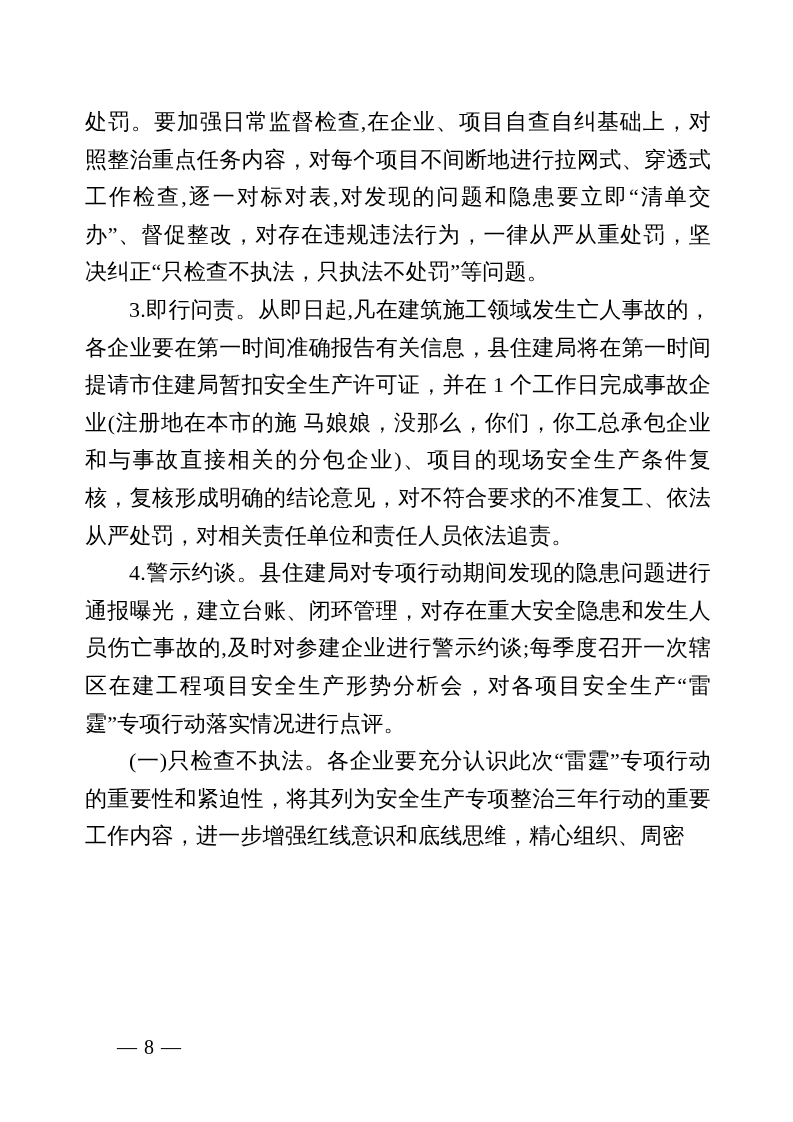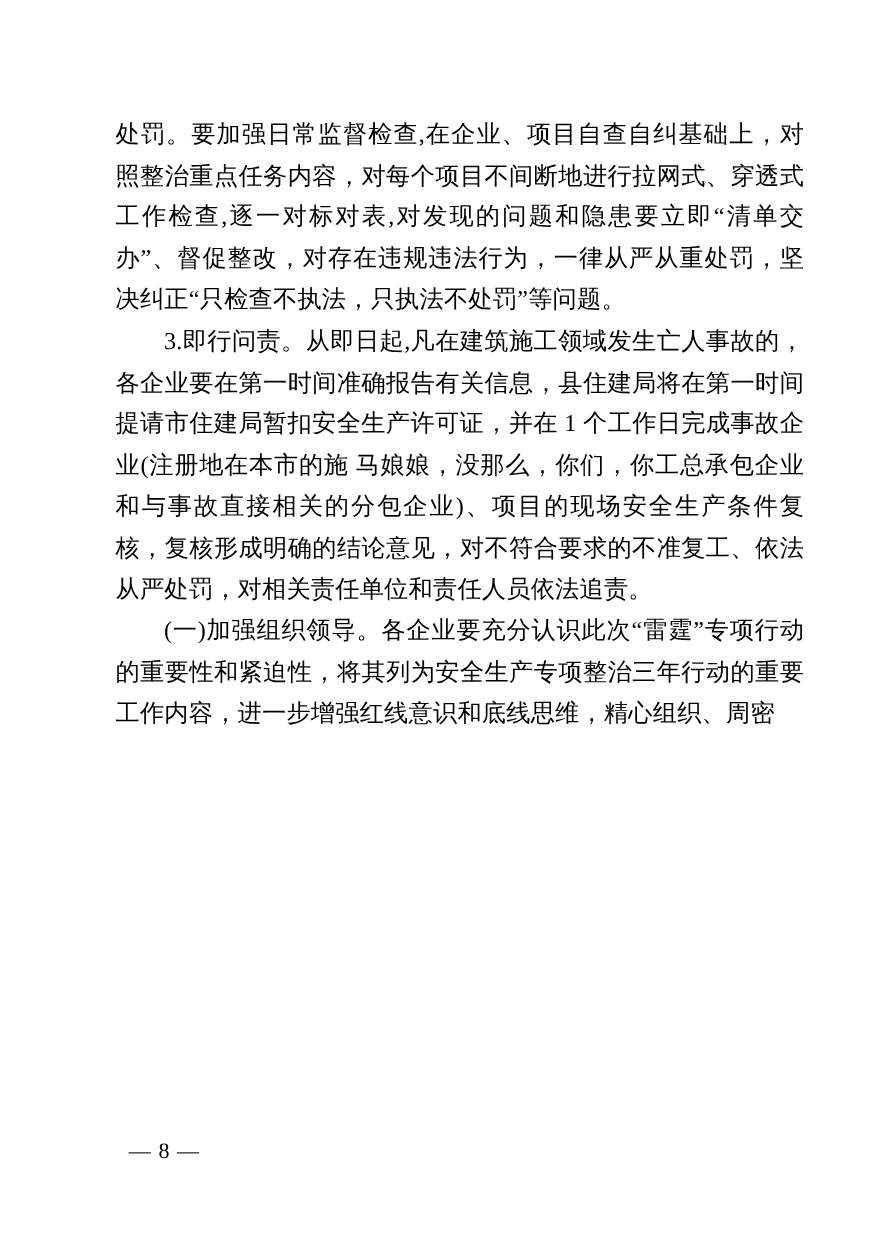--- a/index.html
+++ b/index.html
@@ -15,21 +15,20 @@
     background: #ffffff;
     overflow: hidden;
     font-family: "Liberation Serif", "DejaVu Serif", serif;
     color: #000000;
   }
   .doc-body {
     position: absolute;
     top: 103px;
     left: 85px;
     width: 626px;
-    margin-left: 20px;
   }
   .para {
     margin: 0;
     font-size: 22px;
     line-height: 37.6px;
     text-align: justify;
     text-justify: inter-ideograph;
     letter-spacing: 0.2px;
   }
   .indent {
@@ -57,21 +56,22 @@
 </head>
 <body>
 
 <div class="page">
   <div class="doc-body">
 
     <p class="para"><span>处罚。要加强日常监督检查,在企业、项目自查自纠基础上，对照整治重点任务内容，对每个项目不间断地进行拉网式、穿透式工作检查,逐一对标对表,对发现的问题和隐患要立即“清单交办”、督促整改，对存在违规违法行为，一律从严从重处罚，坚决纠正“只检查不执法，只执法不处罚”等问题。</span></p>
 
     <p class="para indent"><span class="lead">3.即行问责。</span><span>从即日起,凡在建筑施工领域发生亡人事故的，各企业要在第一时间准确报告有关信息，县住建局将在第一时间提请市住建局暂扣安全生产许可证，并在 1 个工作日完成事故企业(注册地在本市的施 马娘娘，没那么，你们，你工总承包企业和与事故直接相关的分包企业)、项目的现场安全生产条件复核，复核形成明确的结论意见，对不符合要求的不准复工、依法从严处罚，对相关责任单位和责任人员依法追责。</span></p>
 
+    <p class="para indent"><span class="lead">4.警示约谈。</span><span>县住建局对专项行动期间发现的隐患问题进行通报曝光，建立台账、闭环管理，对存在重大安全隐患和发生人员伤亡事故的,及时对参建企业进行警示约谈;每季度召开一次辖区在建工程项目安全生产形势分析会，对各项目安全生产“雷霆”专项行动落实情况进行点评。</span></p>
 
 
 
-    <p class="para indent"><span class="lead">(一)加强组织领导。</span><span>各企业要充分认识此次“雷霆”专项行动的重要性和紧迫性，将其列为安全生产专项整治三年行动的重要工作内容，进一步增强红线意识和底线思维，精心组织、周密</span></p>
+    <p class="para indent"><span class="lead">(一)只检查不执法。</span><span>各企业要充分认识此次“雷霆”专项行动的重要性和紧迫性，将其列为安全生产专项整治三年行动的重要工作内容，进一步增强红线意识和底线思维，精心组织、周密</span></p>
 
   </div>
 
   <div class="page-footer">— 8 —</div>
 </div>
 
 </body></html>

